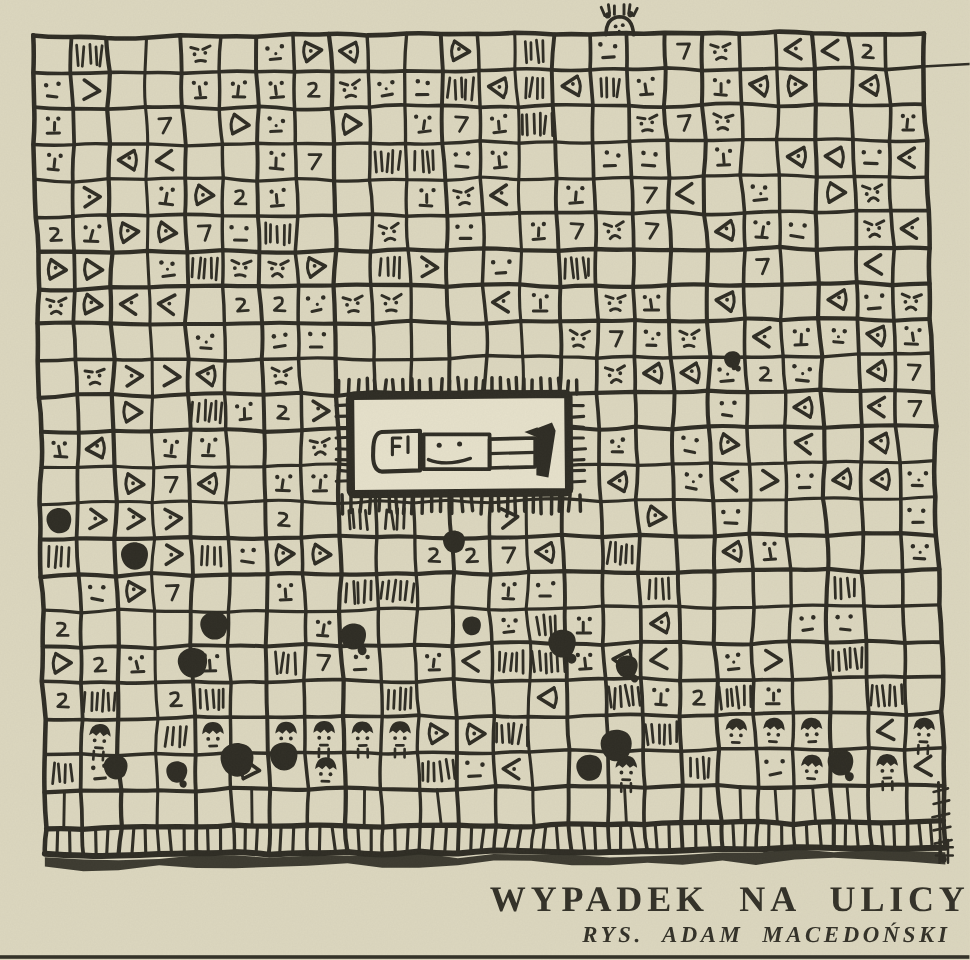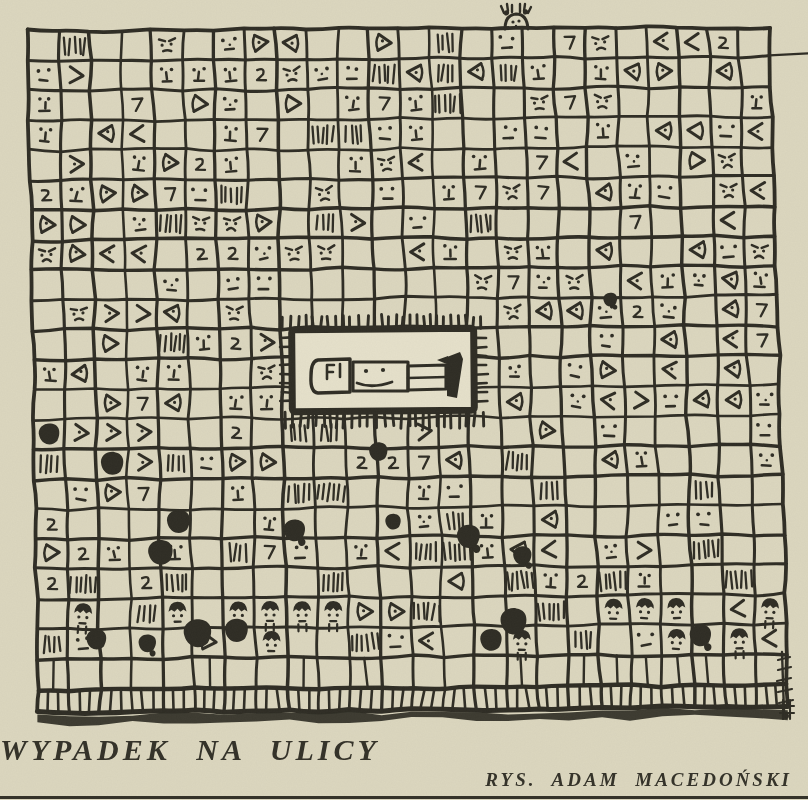--- a/index.html
+++ b/index.html
@@ -6,22 +6,22 @@
   body{
     width:808px;height:800px;overflow:hidden;
     font-family:"Liberation Serif", serif;
     background:#dcd7bf;
   }
   .stage{position:relative;width:808px;height:800px;overflow:hidden;}
   #art{position:absolute;left:0;top:0;}
   figure{margin:0;}
   .caption-title{
     position:absolute;left:0;right:0;top:733px;z-index:3;
-    text-align:left;
-    font-style:italic;font-weight:700;font-size:30px;
+    text-align:right;
+    font-weight:700;font-size:30px;
     letter-spacing:4px;word-spacing:14px;
     color:#35332a;
   }
   .caption-credit{
     position:absolute;right:16px;top:769px;z-index:3;
     font-style:italic;font-weight:600;font-size:19px;
     letter-spacing:3px;word-spacing:8px;
     color:#35332a;
   }
   .bottom-rule{

